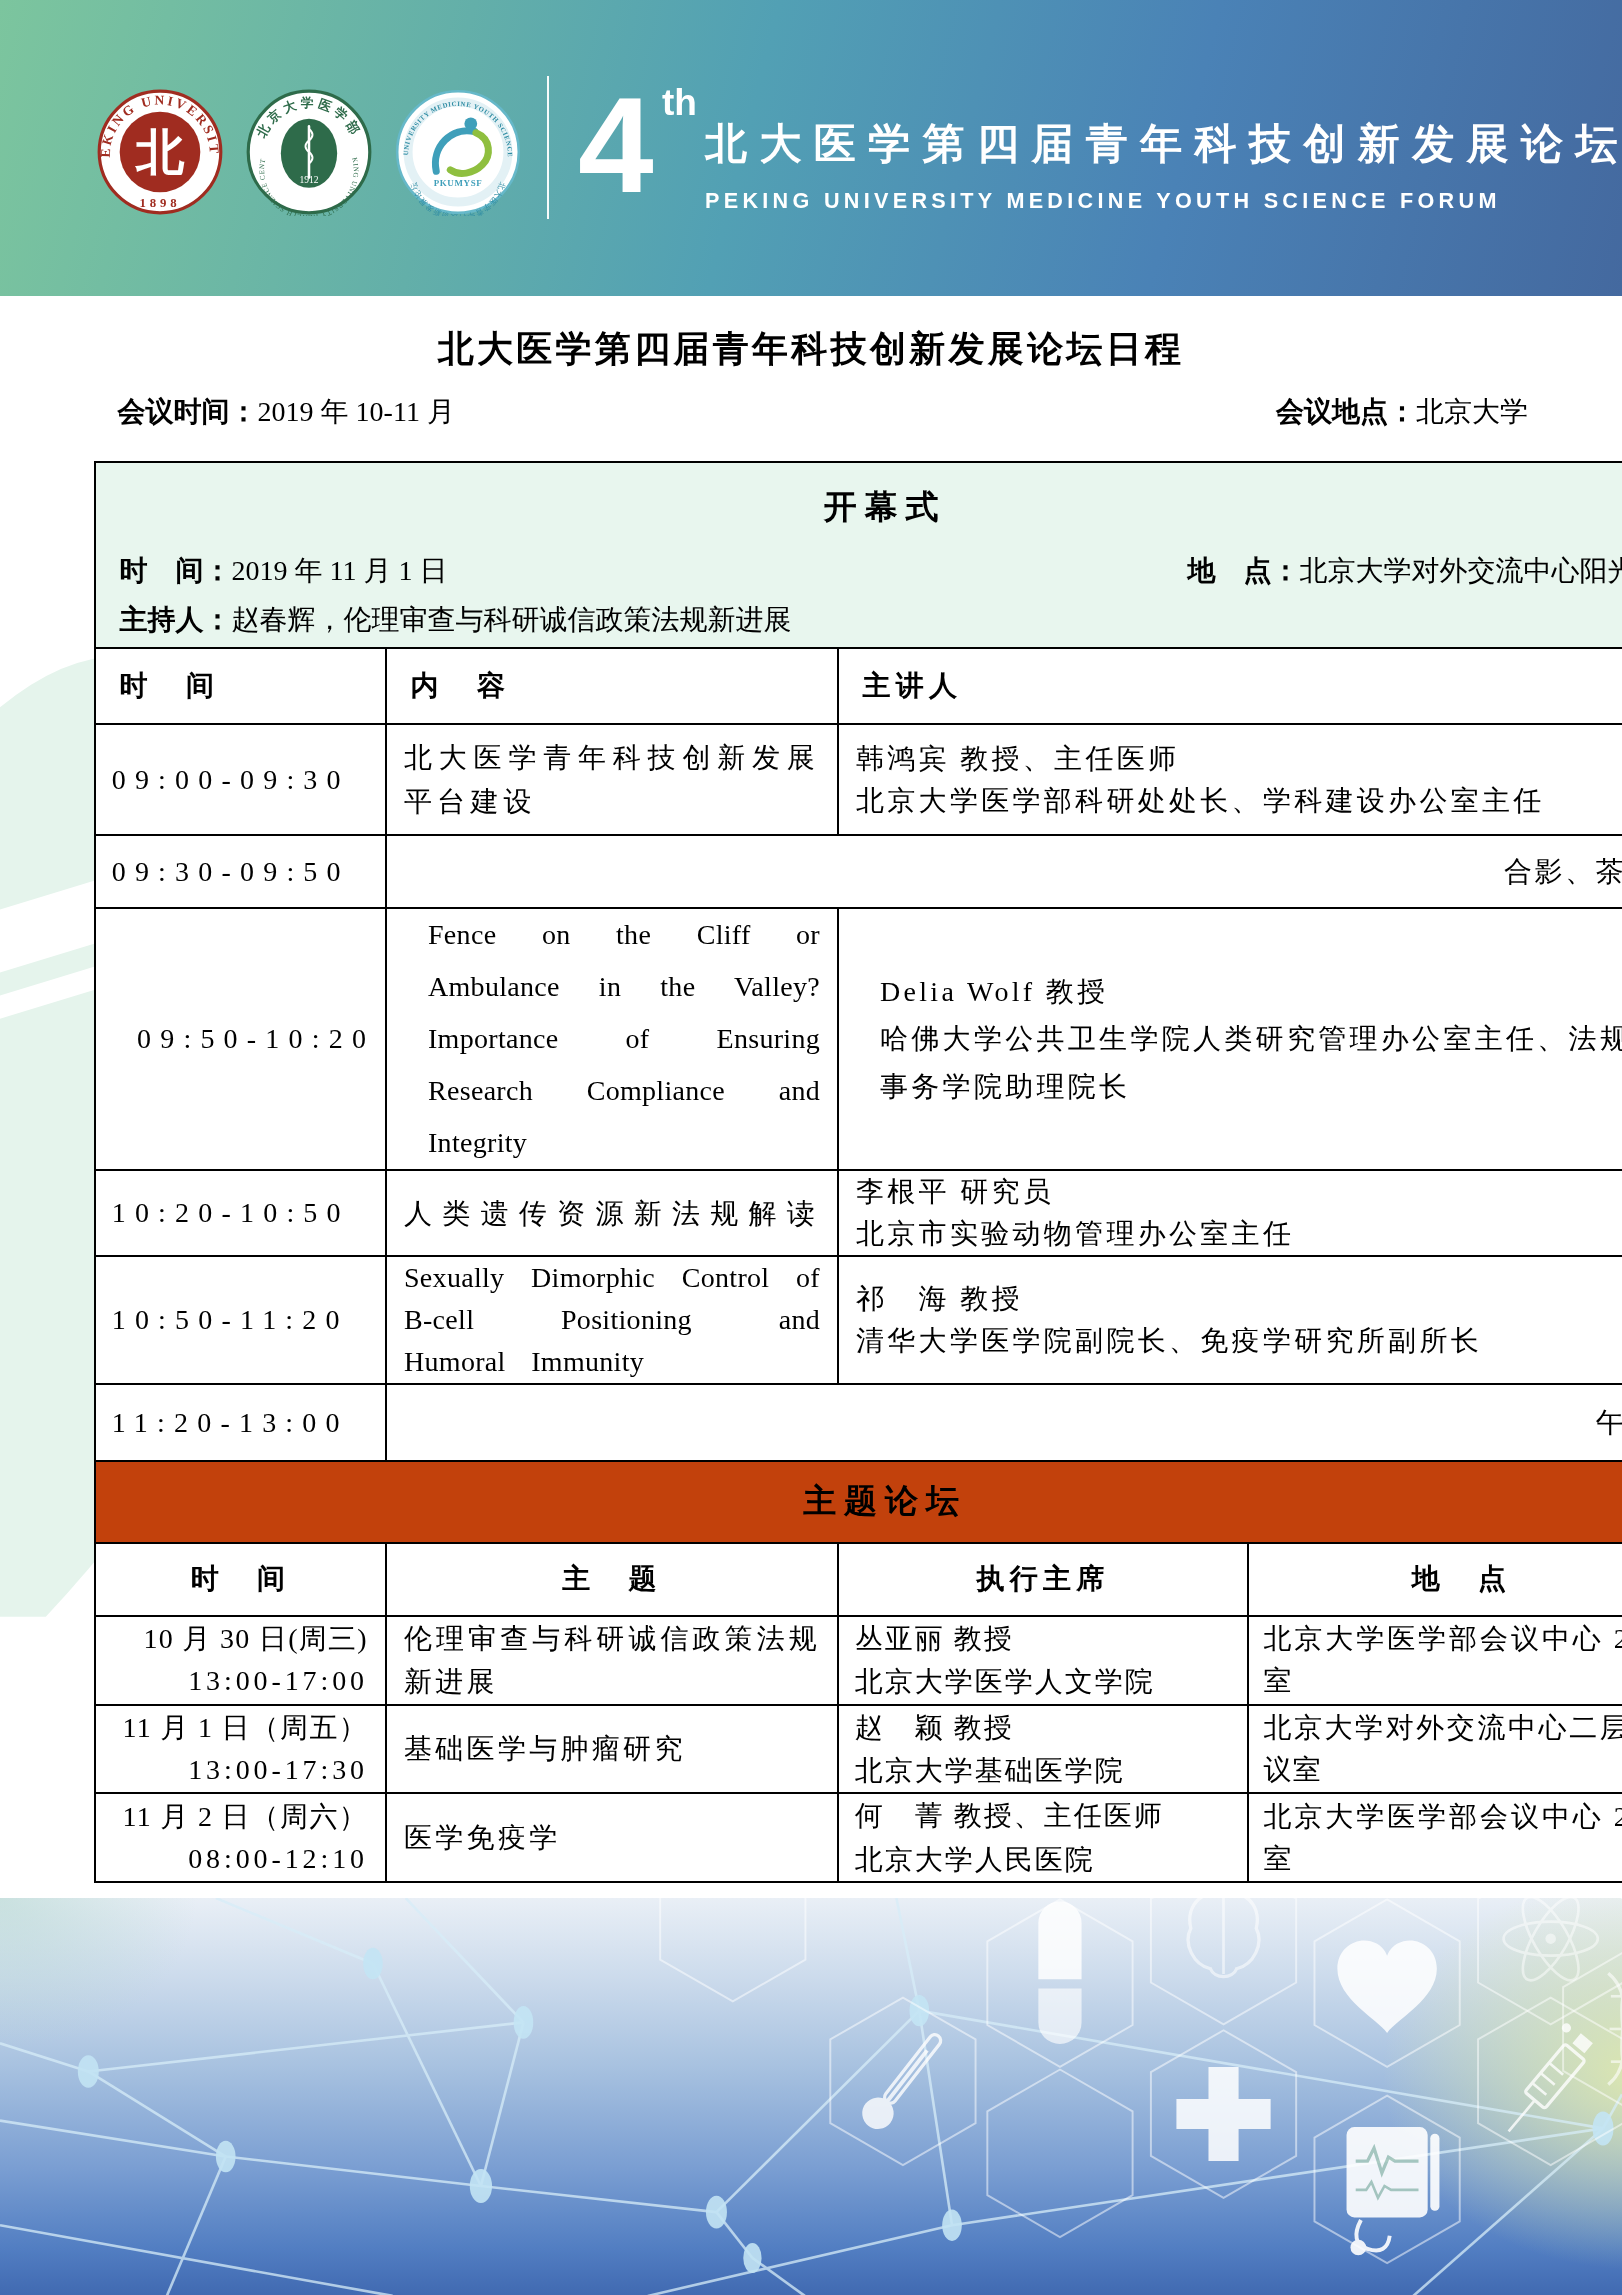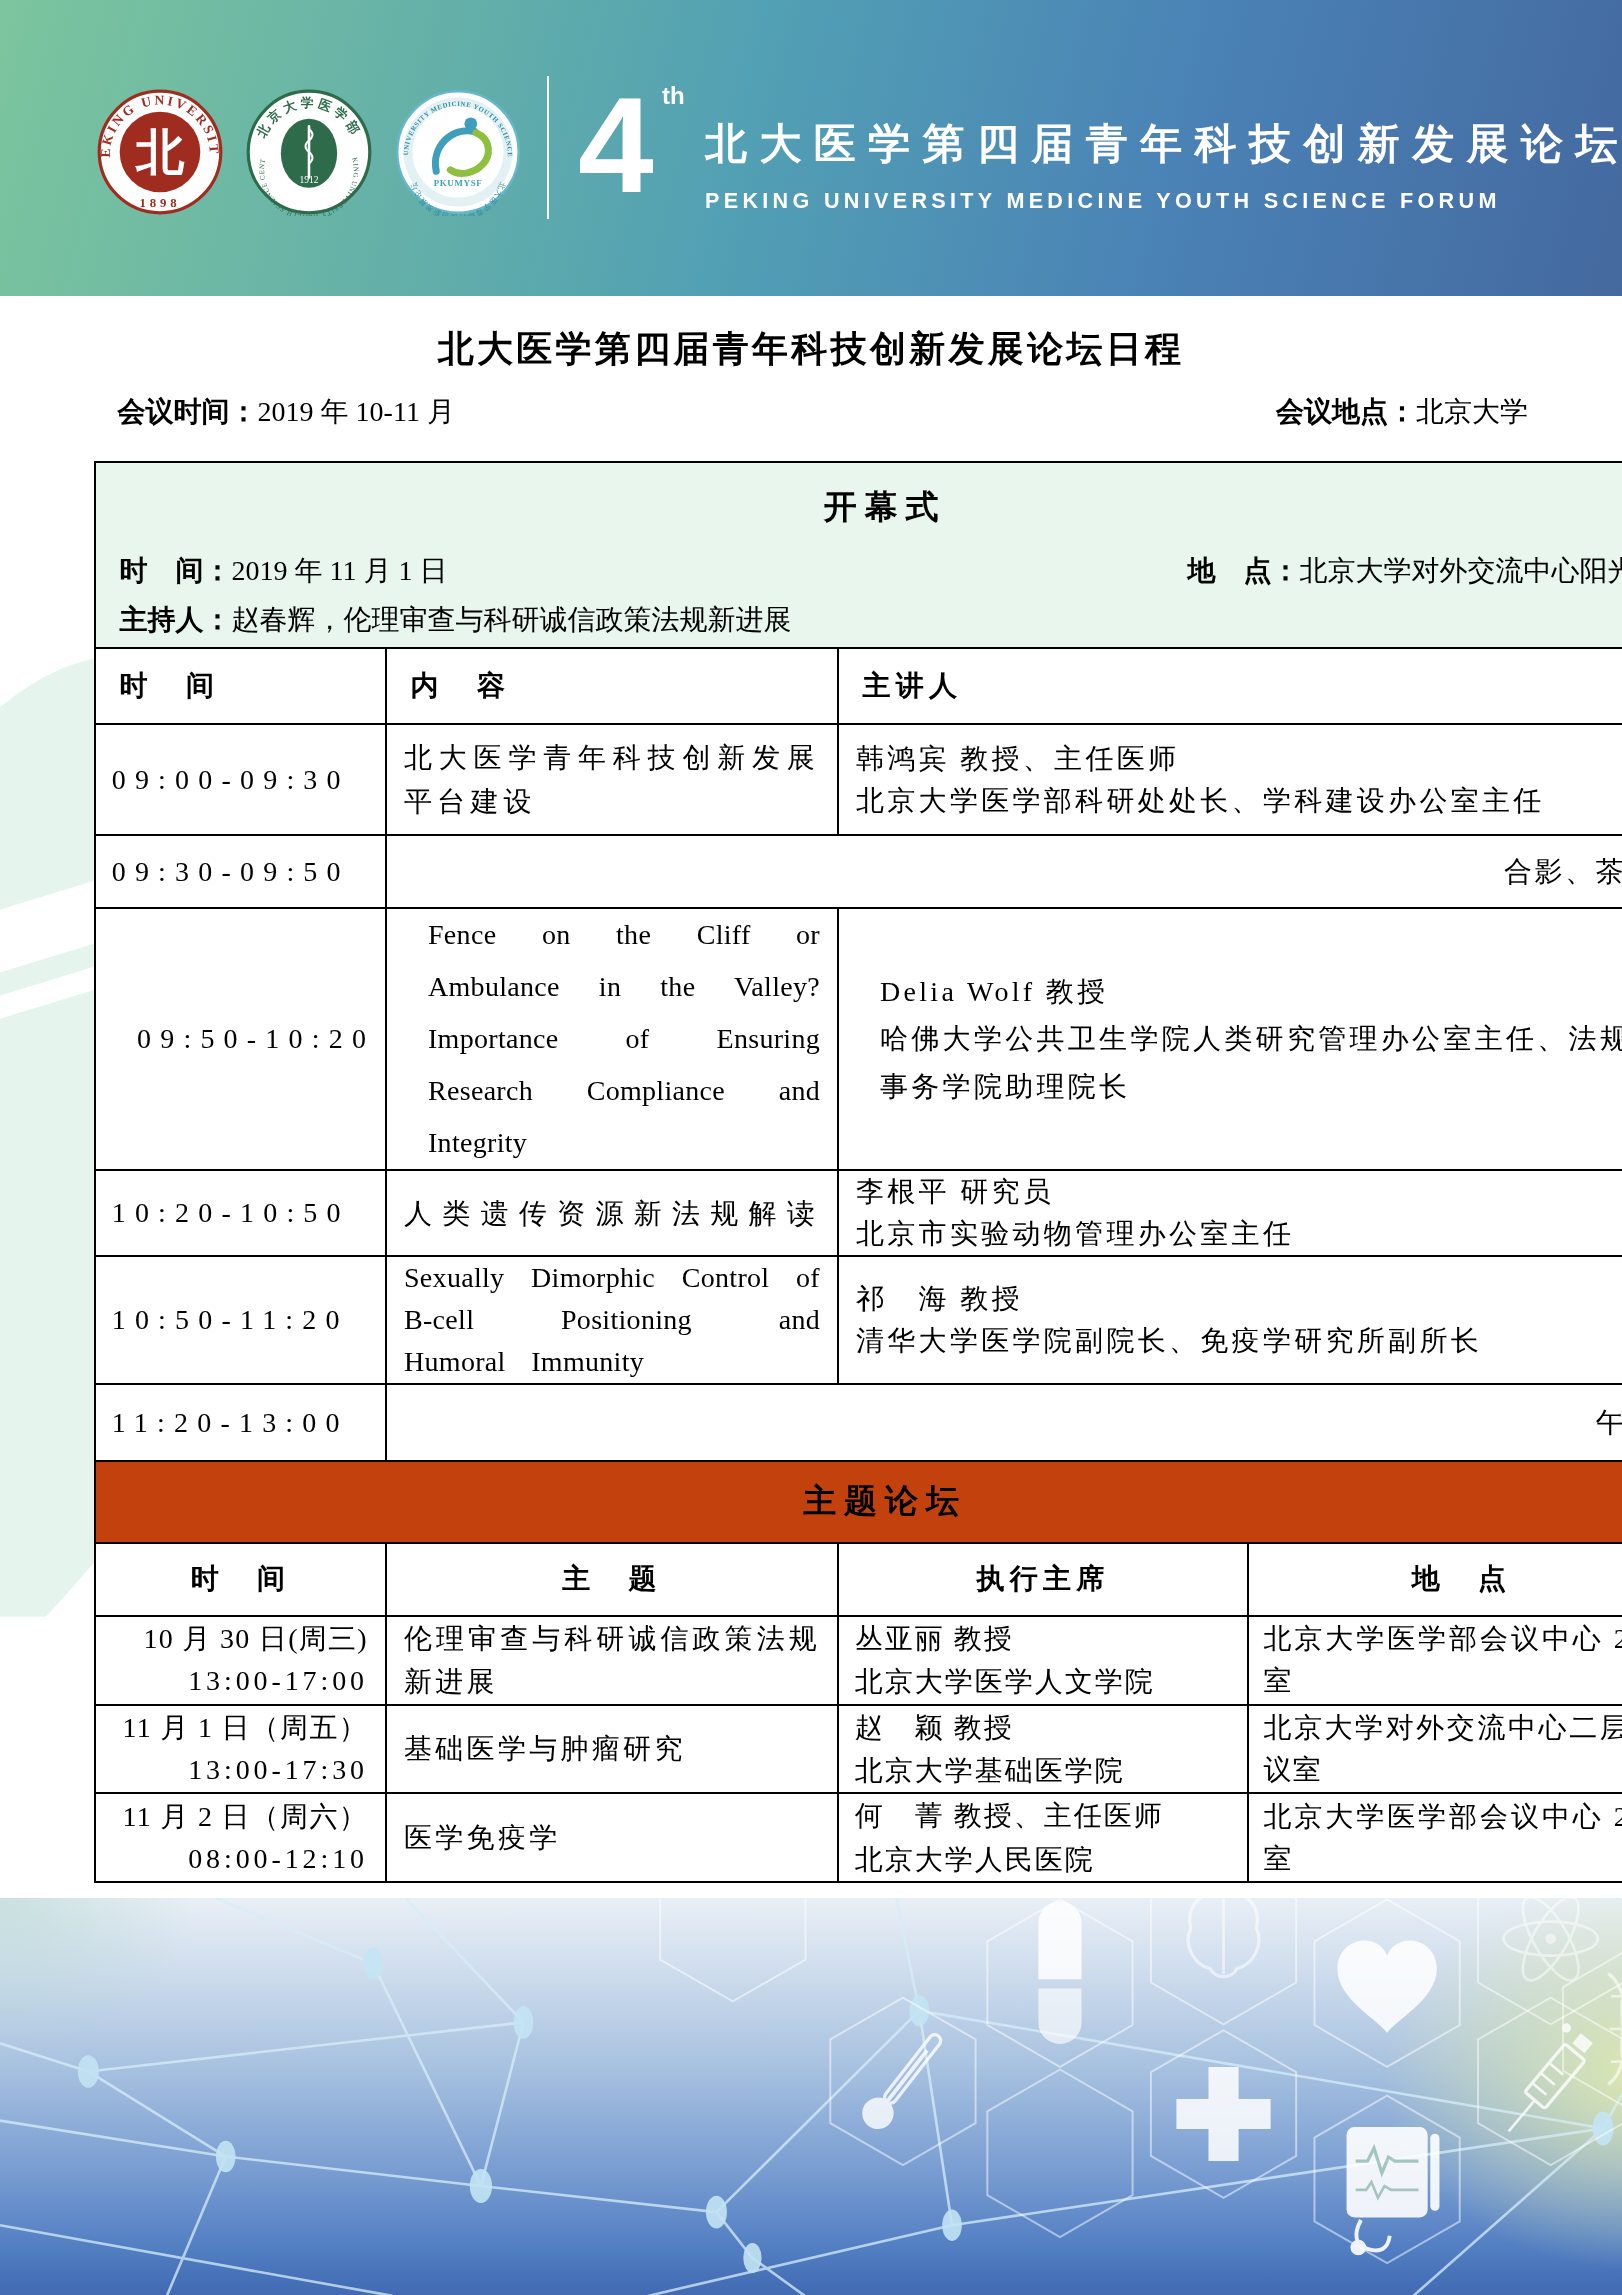--- a/index.html
+++ b/index.html
@@ -8,21 +8,21 @@
 
   
   .banner{position:absolute;left:0;top:0;width:1622px;height:296px;z-index:3;
           background:linear-gradient(104deg,#7cc59e 0%,#63afa9 28%,#52a0b4 46%,#4a82b6 72%,#44699f 100%);}
   .logos{position:absolute;left:96px;top:88px;display:flex;gap:21px;}
   .logo{width:128px;height:128px;display:block;}
   .banner-sep{position:absolute;left:547px;top:76px;width:2px;height:143px;background:rgba(255,255,255,.95);}
   .emblem{position:absolute;left:578px;top:77px;width:118px;height:151px;color:#fff;
           font-family:"Liberation Sans","DejaVu Sans",sans-serif;}
   .emblem .num{font-size:136px;font-weight:bold;line-height:1;letter-spacing:-3.9px;}
-  .emblem .suf{position:absolute;left:84px;top:5.2px;font-size:24px;font-weight:bold;}
+  .emblem .suf{position:absolute;left:84px;top:5.2px;font-size:37px;font-weight:bold;}
   .banner-zh{position:absolute;left:705px;top:116px;font-size:42px;font-weight:bold;color:#fff;
              letter-spacing:12.4px;white-space:nowrap;font-family:"Liberation Sans","DejaVu Sans",sans-serif;}
   .banner-en{position:absolute;left:705px;top:188px;font-size:21.6px;font-weight:bold;color:#fff;
              letter-spacing:4.3px;white-space:nowrap;font-family:"Liberation Sans","DejaVu Sans",sans-serif;}
 
   
   .watermark{position:absolute;left:0;top:609px;z-index:0;}
 
   
   .doc-title{position:absolute;left:0;top:325px;width:1622px;text-align:center;z-index:2;

